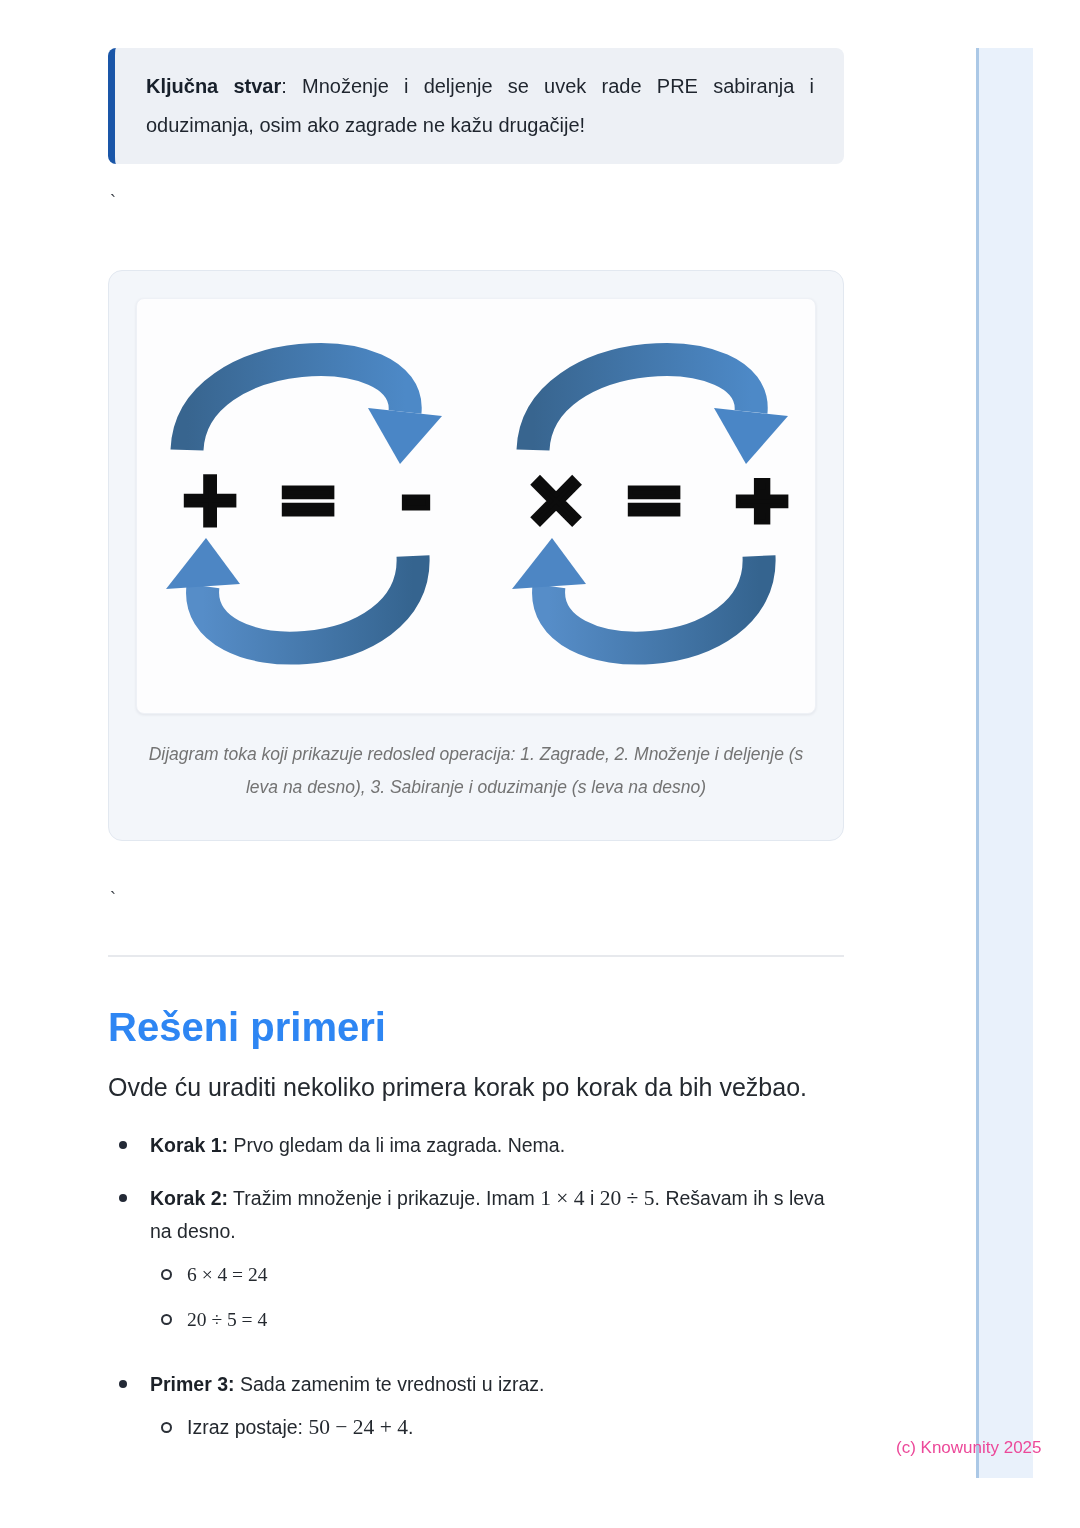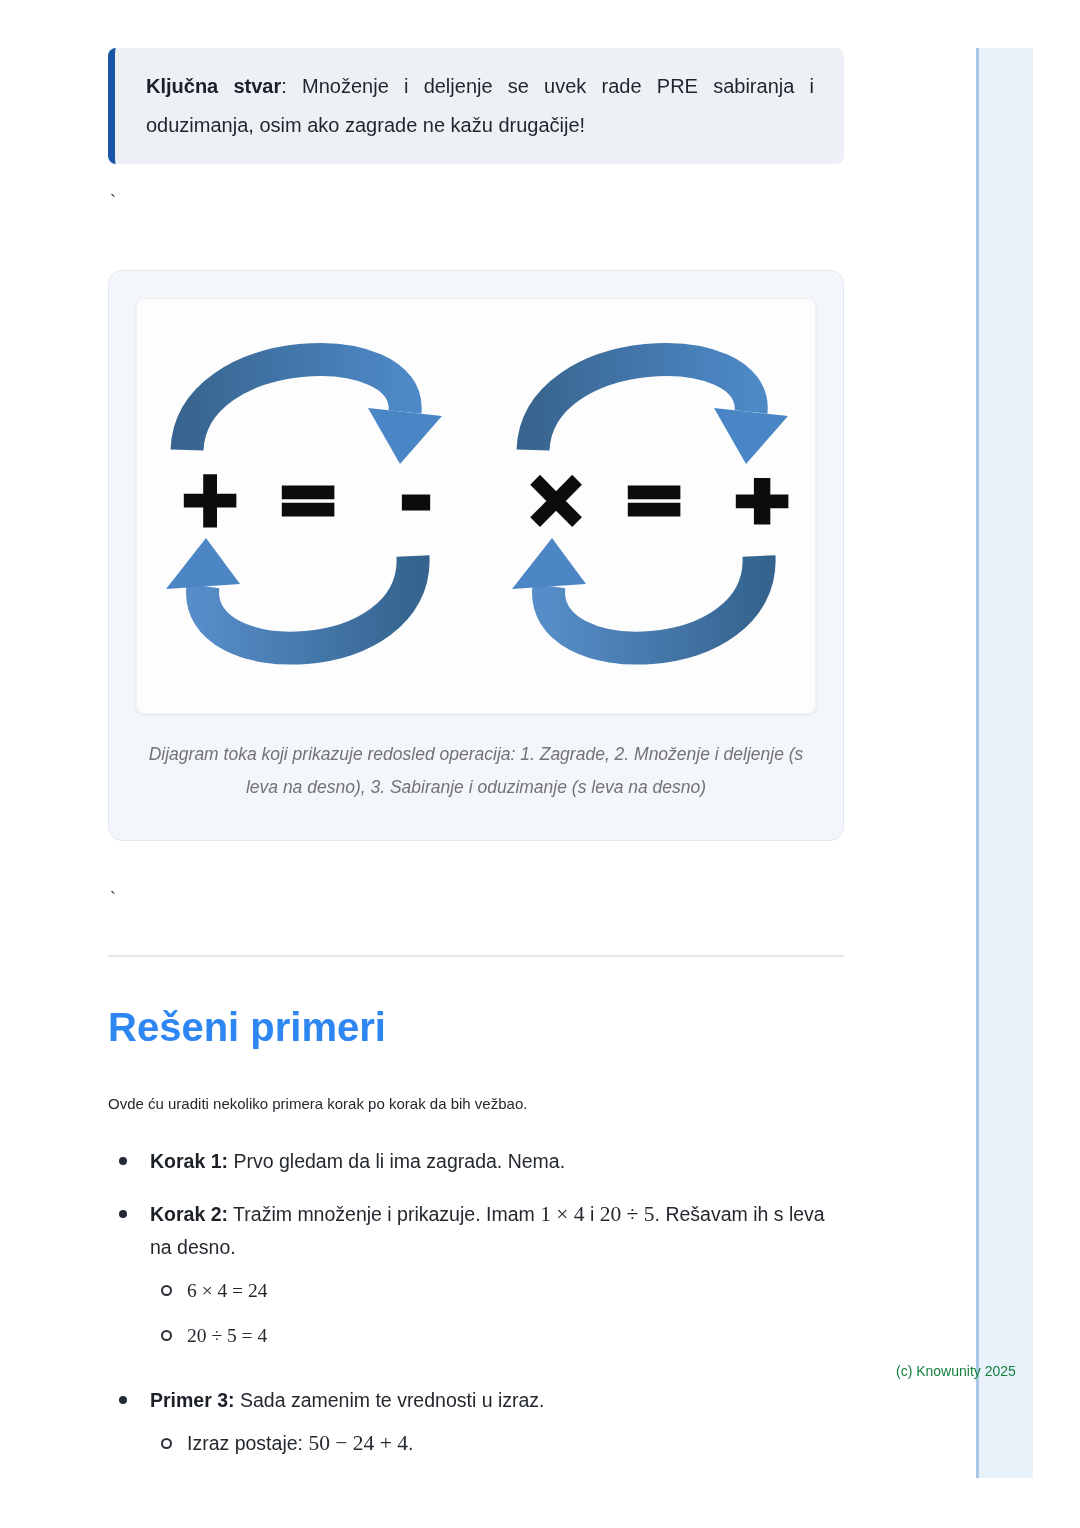--- a/index.html
+++ b/index.html
@@ -92,22 +92,22 @@
     border:0;
     border-top:2px solid #e7e9ed;
   }
   .section-heading{
     margin:48px 0 0;
     font-size:40px;
     font-weight:bold;
     color:#2e86f3;
   }
   .intro{
-    margin:38px 0 0;
-    font-size:15px;
+    margin:22px 0 0;
+    font-size:25px;
     line-height:31px;
   }
   .example-line{
     margin:30px 0 0;
     font-size:19.5px;
     line-height:31px;
   }
   .example-line strong, .step-body strong{color:#1c2128;}
   .math{
     font-family:"Liberation Serif", serif;
@@ -150,24 +150,24 @@
     width:7px;height:7px;
     border:2px solid #2b3038;
     background:transparent;
     border-radius:50%;
     margin:11px 15px 0 11px;
   }
   .sub-body{flex:1;line-height:33px;font-size:19.5px;}
   
   .footer{
     position:absolute;
-    top:1363px;
+    top:1438px;
     left:896px;
-    font-size:14px;
-    color:#15803d;
+    font-size:17px;
+    color:#ec4899;
     z-index:3;
     white-space:nowrap;
   }
   
   .loop-unit{width:280px;height:416px;flex:0 0 auto;}
   .loop-unit text{
     font-family:"DejaVu Sans", sans-serif;
     font-weight:bold;
     font-size:76px;
     fill:#0c0c0c;

